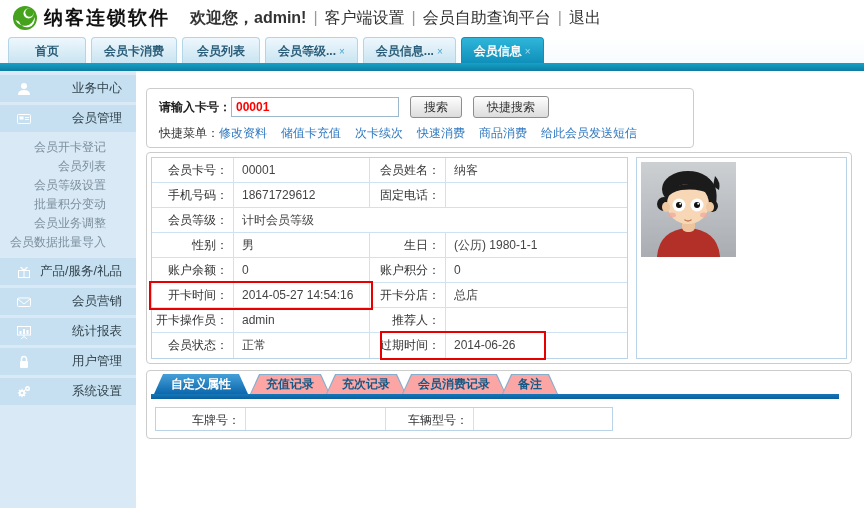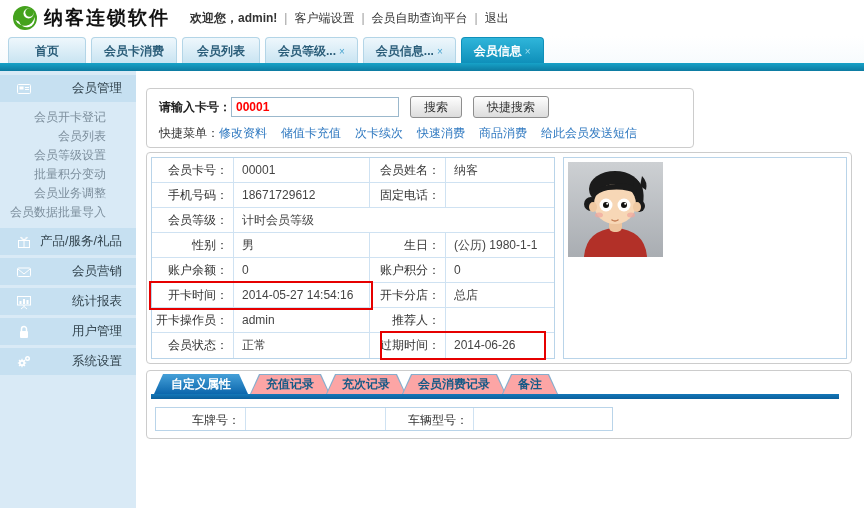--- a/index.html
+++ b/index.html
@@ -4,21 +4,21 @@
 <style>
   * { margin:0; padding:0; box-sizing:border-box; }
   html,body { background:#eee; }
   body { font-family:"Liberation Sans","DejaVu Sans",sans-serif; font-size:12px; color:#333; }
   #page { width:864px; height:508px; background:#fff; position:relative; overflow:hidden; }
 
   
   .hdr { height:36px; display:flex; align-items:center; padding-left:12px; background:#fff; }
   .logo { width:26px; height:26px; flex:0 0 auto; }
   .app-title { font-size:19px; font-weight:bold; color:#111; letter-spacing:2px; margin-left:6px; }
-  .welcome { margin-left:20px; font-size:12px; color:#333; display:flex; align-items:center; }
+  .welcome { margin-left:20px; font-size:16px; color:#333; display:flex; align-items:center; }
   .welcome b { font-weight:bold; }
   .hdr-sep { color:#999; margin:0 7px; }
   .hdr-link { color:#333; cursor:pointer; }
 
   
   .tabbar { height:27px; display:flex; align-items:flex-end; padding-left:8px; background:linear-gradient(#fff,#f7fbfd); }
   .ttab { height:26px; line-height:26px; min-width:78px; padding:0 12px; margin-right:5px; text-align:center;
           background:linear-gradient(#eef7fc,#c9e4f2); border:1px solid #b3d5e7; border-bottom:none;
           border-radius:4px 4px 0 0; color:#2a5d79; font-weight:bold; cursor:pointer; white-space:nowrap; }
   .ttab .tab-x { color:#4aa5cf; font-size:10px; margin-left:3px; font-weight:normal; }
@@ -46,21 +46,21 @@
   .srow { display:flex; align-items:center; }
   .srow .slbl { font-weight:bold; color:#222; }
   .card-input { width:168px; height:20px; border:1px solid #9bb8cc; padding:1px 4px; color:#f00; font-weight:bold; font-size:12px; font-family:inherit; }
   .btn { margin-left:11px; height:22px; padding:0 13px; background:linear-gradient(#fefefe,#dcdcdc); border:1px solid #8e8e8e; border-radius:3px; font-size:12px; color:#333; cursor:pointer; font-family:inherit; }
   .qrow { margin-top:7px; display:flex; align-items:center; }
   .qrow .qlbl { color:#333; }
   .qrow a { color:#2e78c0; text-decoration:none; margin-right:14px; cursor:pointer; }
 
   
   .details-panel { margin-top:4px; width:706px; padding:4px; display:flex; gap:8px; }
-  .ftable { width:404px; border:1px solid #b9d4e9; }
+  .ftable { width:477px; border:1px solid #b9d4e9; }
   .m-row { display:flex; height:25px; line-height:25px; border-bottom:1px solid #cfe2f2; position:relative; }
   .m-row:last-child { border-bottom:none; }
   .cell { overflow:hidden; white-space:nowrap; }
   .lab { width:82px; text-align:right; padding-right:5px; border-right:1px solid #cfe2f2; color:#333; flex:0 0 auto; }
   .lab2 { width:76px; }
   .val { padding-left:8px; color:#444; }
   .v1 { width:136px; border-right:1px solid #cfe2f2; flex:0 0 auto; }
   .v2 { flex:1; }
   .vspan { flex:1; border-right:none; }
   .hl { position:absolute; border:2px solid #e60000; height:29px; top:-2px; z-index:3; pointer-events:none; }
@@ -109,20 +109,27 @@
       <div class="ttab"><span>会员列表</span></div>
       <div class="ttab"><span>会员等级...</span><span class="tab-x">×</span></div>
       <div class="ttab"><span>会员信息...</span><span class="tab-x">×</span></div>
       <div class="ttab active"><span>会员信息</span><span class="tab-x">×</span></div>
     </div>
   <div class="tealbar"></div>
 
   <div class="bodyrow">
 
     <div class="sidebar" id="sidebar">
+        <div class="side-h">
+          <svg viewBox="0 0 16 16" class="ic">
+            <circle cx="8" cy="5" r="3" fill="#fff"></circle>
+            <path d="M2,14 Q2,9 8,9 Q14,9 14,14 Z" fill="#fff"></path>
+          </svg>
+          <span class="lbl">业务中心</span>
+        </div>
         <div class="side-h">
           <svg viewBox="0 0 16 16" class="ic">
             <rect x="1.5" y="3.5" width="13" height="9" rx="1" fill="none" stroke="#fff"></rect>
             <rect x="3.5" y="5.5" width="4" height="3" fill="#fff"></rect>
             <line x1="9" y1="6.5" x2="13" y2="6.5" stroke="#fff"></line>
             <line x1="9" y1="8.5" x2="13" y2="8.5" stroke="#fff"></line>
           </svg>
           <span class="lbl">会员管理</span>
         </div>
         <div class="side-sub">

